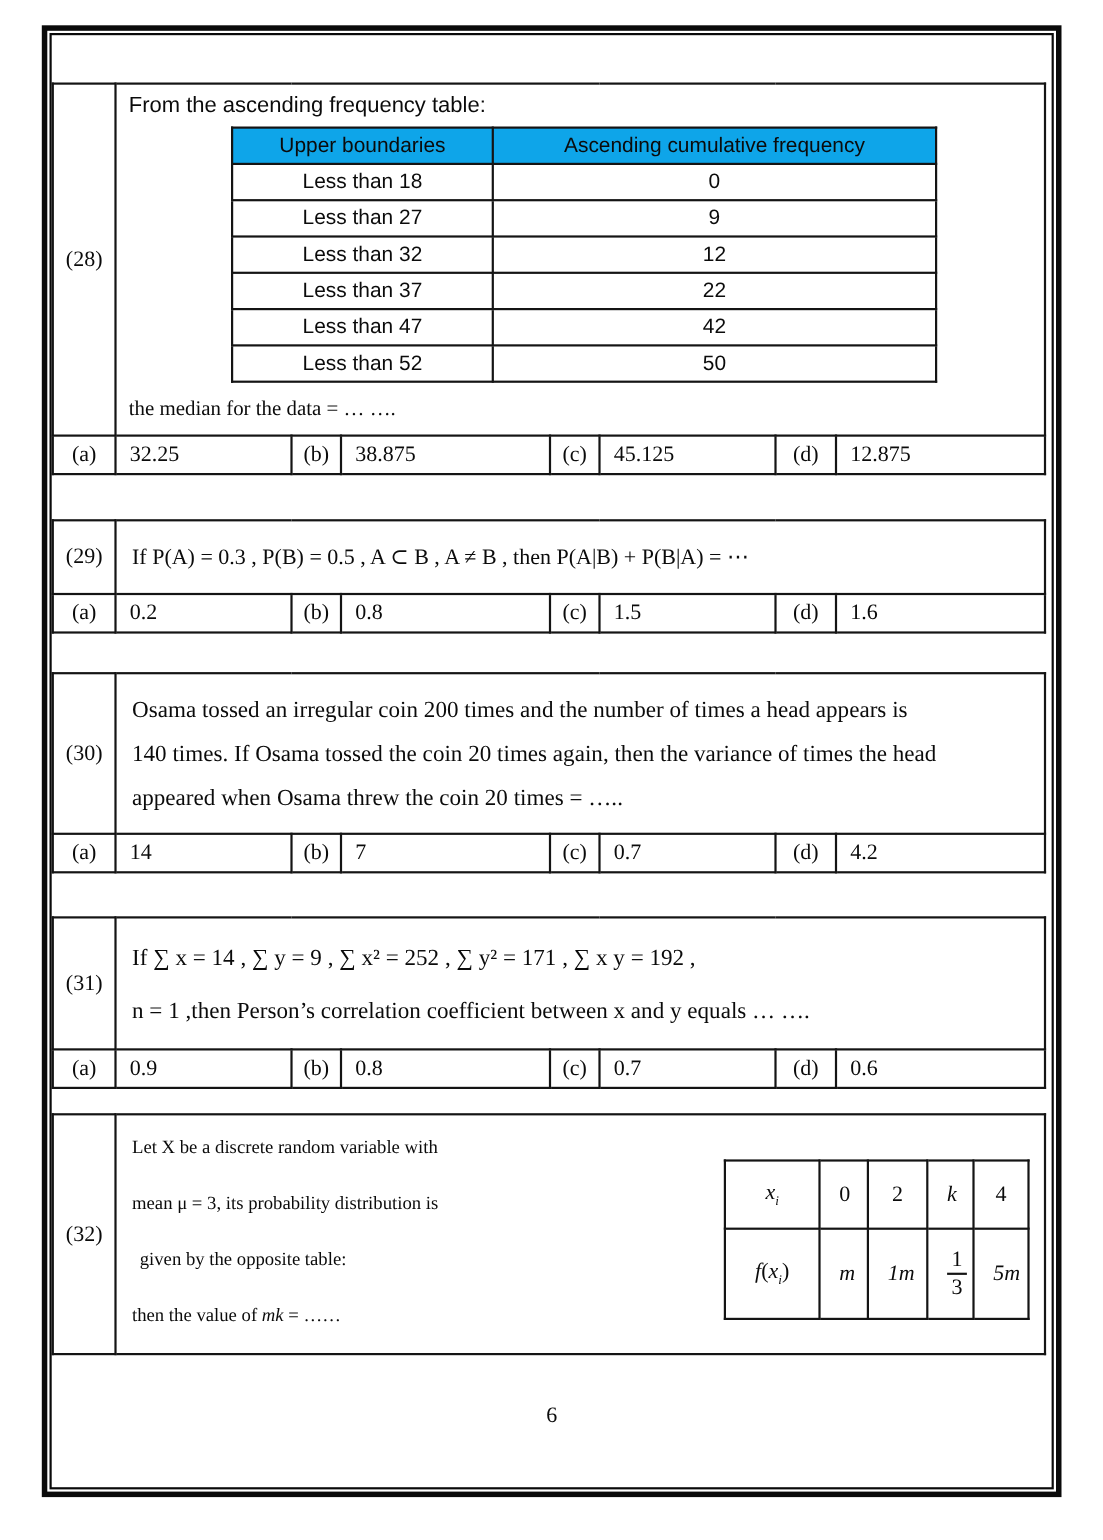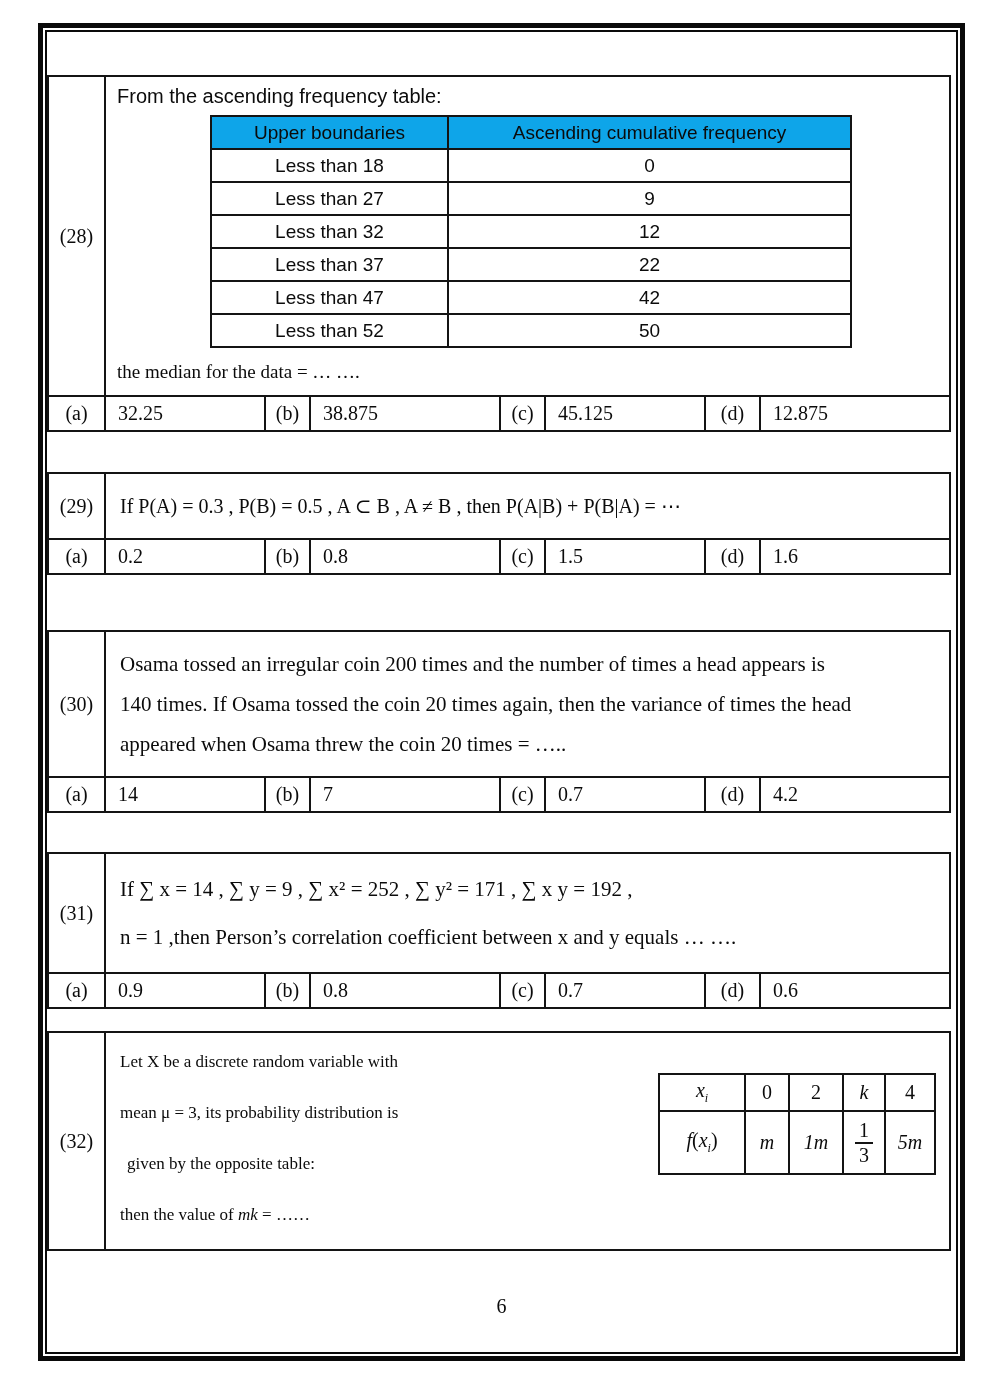--- a/index.html
+++ b/index.html
@@ -18,21 +18,21 @@
   table.qblock {
     border-collapse:collapse; table-layout:fixed; width:902px;
     font-size:20px;
   }
   table.qblock td { border:2px solid #141414; vertical-align:middle; }
   .qnum { text-align:center; font-size:20px; }
   .ansrow td { height:35px; }
   .ans-label { text-align:center; font-size:20px; }
   .ans-value { padding-left:12px; font-size:20px; }
   .mb40 { margin-bottom:40px; }
-  .mb43 { margin-bottom:55px; }
+  .mb43 { margin-bottom:35px; }
   .mb39 { margin-bottom:39px; }
   .mb22 { margin-bottom:22px; }
 
   
   .intro {
     font-family:"Liberation Sans","DejaVu Sans",sans-serif;
     font-size:20px; margin:7px 0 0 10px;
   }
   table.freqtable {
     border-collapse:collapse; table-layout:fixed; width:640px;
@@ -55,21 +55,21 @@
 
   
   .q32-flex { display:flex; align-items:flex-start; }
   .q32-text { flex:1; padding:2px 0 8px 13px; font-size:17px; }
   .q32-text .line { line-height:51px; }
   .q32-text .indent { padding-left:7px; }
   table.dist-table {
     border-collapse:collapse; table-layout:fixed; width:276px;
     margin:39px 12px 0 0; font-size:20px; text-align:center;
   }
-  table.dist-table td { border:2px solid #141414; padding:4px; }
+  table.dist-table td { border:2px solid #141414; padding:17px; }
   .dist-r1 td { height:35px; }
   .dist-r2 td { height:63px; }
   .it { font-style:italic; }
   sub.vsub { font-size:12px; }
   .frac { display:inline-block; vertical-align:middle; line-height:1.05; }
   .frac .num { display:block; border-bottom:2px solid #141414; padding:0 4px 1px; }
   .frac .den { display:block; padding-top:1px; }
 
   .pagenum { text-align:center; margin-top:44px; font-size:20px; }
 </style>

